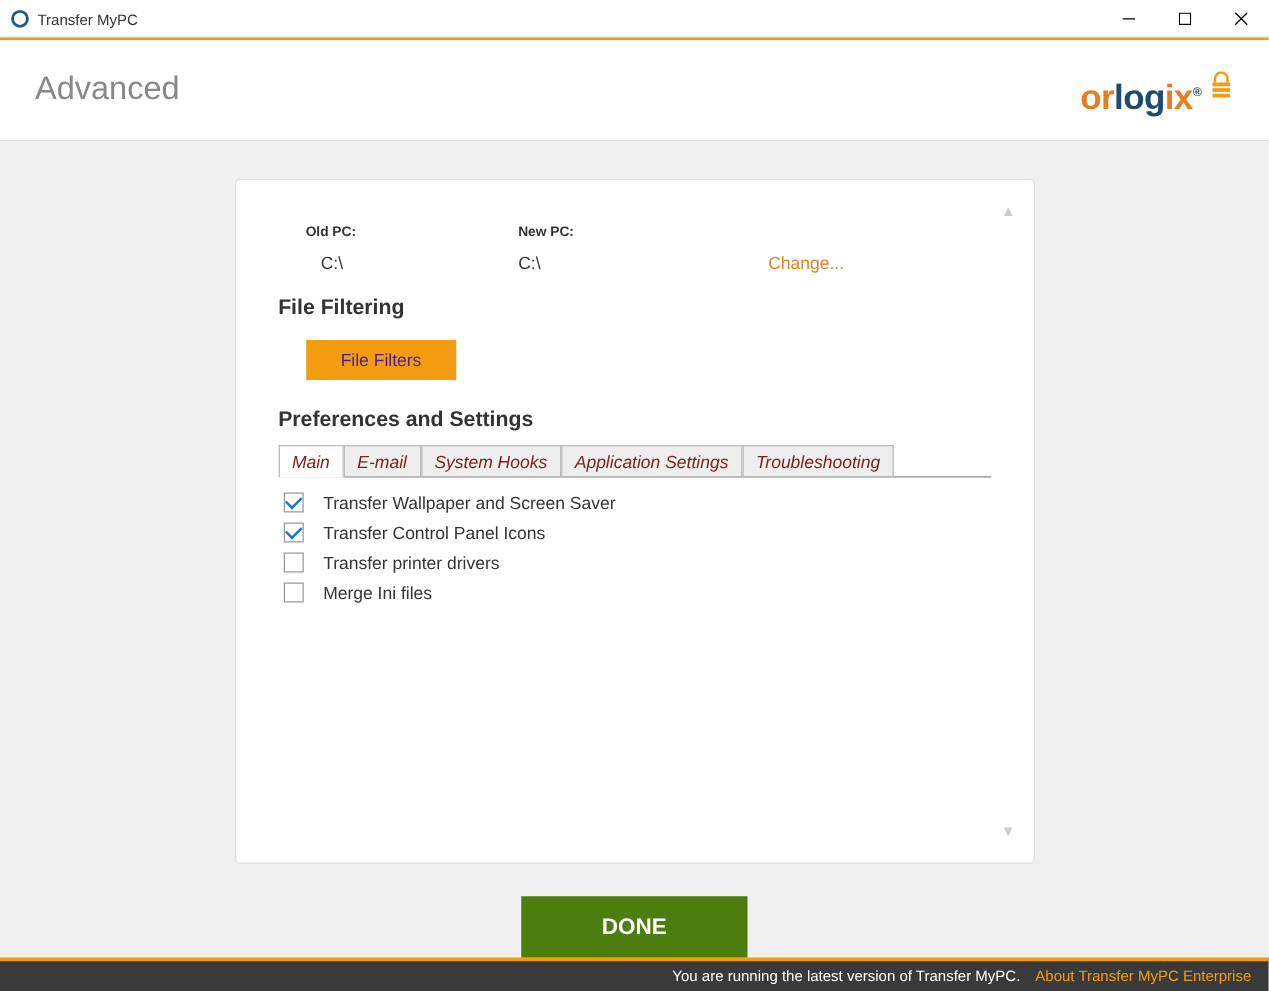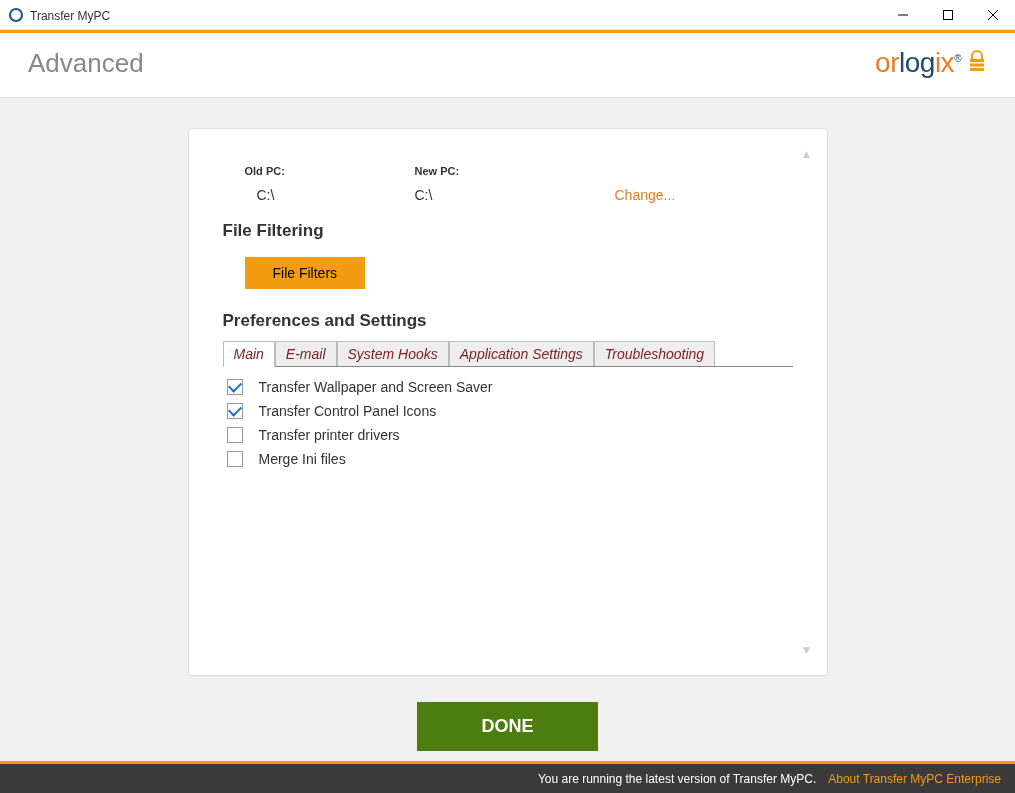--- a/index.html
+++ b/index.html
@@ -10,42 +10,42 @@
     .titlebar-icon { width: 16px; height: 16px; }
     .titlebar-title { font-size: 12px; color: #333; }
     .titlebar-right { display: flex; }
     .titlebar-btn { width: 45px; height: 30px; display: flex; align-items: center; justify-content: center; cursor: pointer; }
     
     .orange-divider { height: 3px; background: #f39c12; }
     
     .header-area { background: #fff; padding: 14px 28px 18px 28px; display: flex; align-items: center; justify-content: space-between; border-bottom: 1px solid #ddd; }
     .page-title { font-size: 26px; font-weight: 400; color: #888; }
     .logo-area { display: flex; align-items: center; gap: 6px; }
-    .logo-text { font-size: 28px; font-weight: 400; letter-spacing: -0.5px; }
+    .logo-text { font-size: 28px; font-weight: 700; letter-spacing: -0.5px; margin-top: 16px; }
     .logo-or { color: #e67e22; }
     .logo-ix { color: #1e4a72; }
     
     .content-area { flex: 1; background: #f0f0f0; padding: 30px 0 0 0; display: flex; flex-direction: column; align-items: center; position: relative; }
     
     .panel { width: 640px; background: #fff; border: 1px solid #ddd; border-radius: 4px; padding: 36px 34px 200px 34px; position: relative; }
     
     .section-title { font-size: 17px; font-weight: 600; color: #333; margin-bottom: 10px; }
     
     .drives-table { margin-left: 22px; margin-bottom: 18px; }
     .drive-headers { display: flex; gap: 0; margin-bottom: 10px; }
     .drive-header { font-size: 11px; font-weight: 700; color: #333; }
     .drive-header.old { width: 170px; }
     .drive-header.new { width: 200px; }
     .drive-row { display: flex; align-items: center; }
     .drive-cell { font-size: 14px; color: #333; }
     .drive-cell.old { width: 170px; padding-left: 12px; }
     .drive-cell.new { width: 200px; }
     .change-link { color: #e67e22; font-size: 14px; cursor: pointer; }
     
-    .file-filter-btn { background: #f39c12; color: #000000; border: none; padding: 8px 28px; font-size: 14px; cursor: pointer; margin-left: 22px; margin-bottom: 22px; margin-top: 6px; }
+    .file-filter-btn { background: #f39c12; color: #4c1d95; border: none; padding: 8px 28px; font-size: 14px; cursor: pointer; margin-left: 22px; margin-bottom: 22px; margin-top: 6px; }
     
     .tabs-row { display: flex; border-bottom: 1px solid #888; margin-top: 6px; }
     .tab { padding: 4px 10px; font-size: 14px; color: #7f1d1d; border: 1px solid #bbb; border-bottom: none; background: #eee; cursor: pointer; margin-right: 0; font-style: italic; }
     .tab.active { background: #fff; border-bottom: 1px solid #fff; margin-bottom: -1px; }
     
     .checkbox-list { margin-top: 12px; margin-left: 4px; }
     .checkbox-item { display: flex; align-items: center; gap: 16px; margin-bottom: 8px; font-size: 14px; color: #333; }
     .checkbox-box { width: 16px; height: 16px; border: 1px solid #999; display: flex; align-items: center; justify-content: center; cursor: pointer; }
     .checkbox-box.checked::after { content: ""; display: block; width: 10px; height: 6px; border-left: 2px solid #1976d2; border-bottom: 2px solid #1976d2; transform: rotate(-45deg) translate(1px, -1px); }
     

